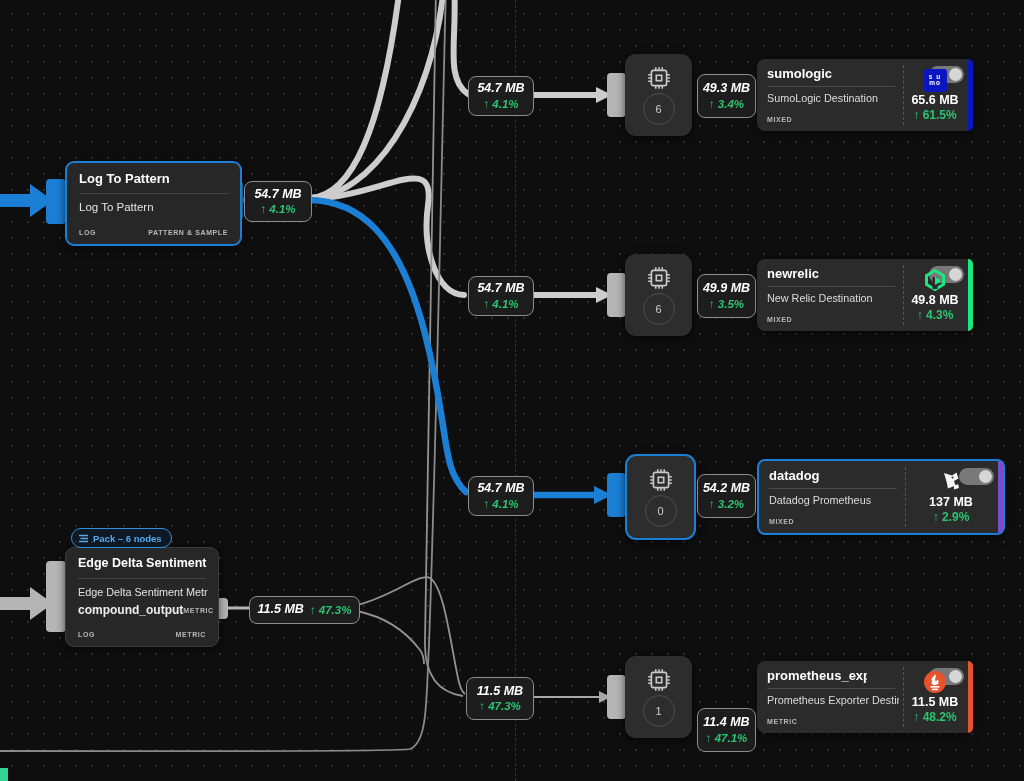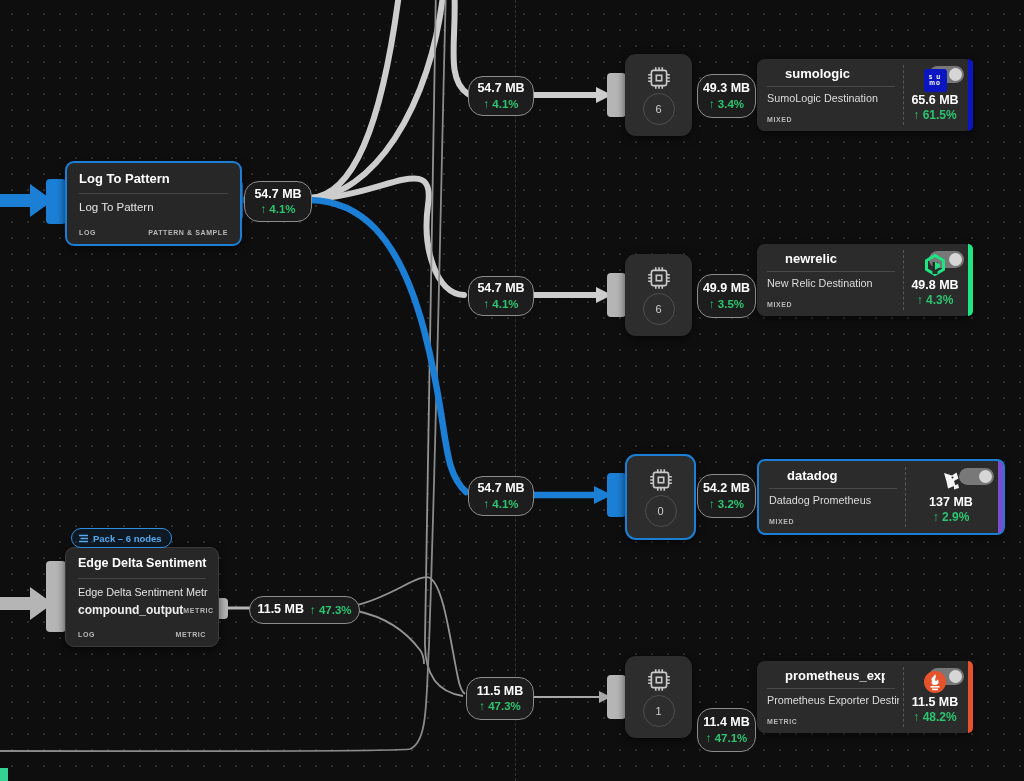--- a/index.html
+++ b/index.html
@@ -23,38 +23,38 @@
   .node .dvd{position:absolute;left:12px;right:12px;top:30px;height:1px;background:#454545;}
   .node .sub{position:absolute;left:12px;top:38px;right:10px;color:#e3e3e3;
        font-size:11.5px;white-space:nowrap;overflow:hidden;}
   .tagrow{position:absolute;left:12px;right:12px;bottom:8px;display:flex;
        justify-content:space-between;}
   .tag{font-size:7px;font-weight:bold;letter-spacing:.6px;color:#b9b9b9;}
   .conn{position:absolute;border-radius:4px;z-index:4;}
   .conn.b{background:#1b7fd6;} .conn.g{background:#b5b5b5;}
   
   .badge{position:absolute;background:#1d1d1d;border:1.5px solid #8d8d8d;
-     border-radius:15px;z-index:6;display:flex;flex-direction:column;
-     align-items:center;justify-content:center;line-height:1.25;}
+     border-radius:8px;z-index:6;display:flex;flex-direction:column;
+     align-items:center;justify-content:center;line-height:1.25;font-style:italic;}
   .badge .v{color:#fff;font-size:12.5px;font-weight:bold;white-space:nowrap;}
   .badge .d{color:#2bc46f;font-size:11.5px;font-weight:bold;white-space:nowrap;}
   .badge.row1{flex-direction:row;gap:6px;}
   
   .proc{position:absolute;width:67px;height:82px;background:#2d2d2d;border-radius:11px;
      z-index:5;display:flex;flex-direction:column;align-items:center;
      justify-content:center;gap:2px;box-shadow:0 2px 8px rgba(0,0,0,.6);}
   .proc.sel{border:2px solid #1b7fd6;}
   .proc .num{width:30px;height:30px;border:1px solid #4e4e4e;border-radius:50%;
      color:#d0d0d0;font-size:11px;display:flex;align-items:center;justify-content:center;}
   
   .card{position:absolute;width:216px;height:72px;background:#2b2b2b;border-radius:8px;
      z-index:5;box-shadow:0 2px 8px rgba(0,0,0,.6);}
   .card.sel{border:2px solid #1b7fd6;}
   .card .ttl{position:absolute;left:10px;top:7px;color:#fff;font-size:13px;
-     font-weight:bold;max-width:100px;white-space:nowrap;overflow:hidden;margin-left:18px;}
+     font-weight:bold;max-width:100px;white-space:nowrap;overflow:hidden;}
   .card .dvd{position:absolute;left:10px;width:128px;top:27px;height:1px;background:#4a4a4a;}
   .card .sub{position:absolute;left:10px;top:33px;color:#dcdcdc;font-size:10.8px;
      max-width:132px;white-space:nowrap;overflow:hidden;}
   .card .tag{position:absolute;left:10px;bottom:8px;}
   .card .vdiv{position:absolute;left:146px;top:6px;bottom:6px;width:0;
      border-left:1px dashed #575757;}
   .card .right{position:absolute;left:148px;right:8px;top:0;bottom:0;display:flex;
      flex-direction:column;align-items:center;justify-content:center;gap:1px;}
   .card .right .v{color:#fff;font-size:12.5px;font-weight:bold;white-space:nowrap;}
   .card .right .d{color:#2bc46f;font-size:12px;font-weight:bold;white-space:nowrap;}
@@ -214,21 +214,21 @@
           <rect x="9.5" y="9.5" width="5" height="5"></rect>
         <path d="M9,2 V5 M12,2 V5 M15,2 V5 M9,19 V22 M12,19 V22 M15,19 V22 M2,9 H5 M2,12 H5 M2,15 H5 M19,9 H22 M19,12 H22 M19,15 H22"></path>
       </g>
     </svg>
     <div class="num">6</div>
   </div>
   <div class="badge" style="left:697px;top:274px;width:57px;height:42px;">
     <span class="v">49.9 MB</span>
     <span class="d">↑ 3.5%</span>
   </div>
-  <div class="card" style="left:757px;top:244px;">
+  <div class="card" style="left:757px;top:259px;">
     <div class="ttl">newrelic</div>
     <div class="toggle">
         <div class="knob"></div>
       </div>
     <div class="dvd"></div>
     <div class="sub">New Relic Destination</div>
     <span class="tag">MIXED</span>
     <div class="vdiv"></div>
     <div class="right">
       <svg class="logo" viewBox="0 0 24 24">

